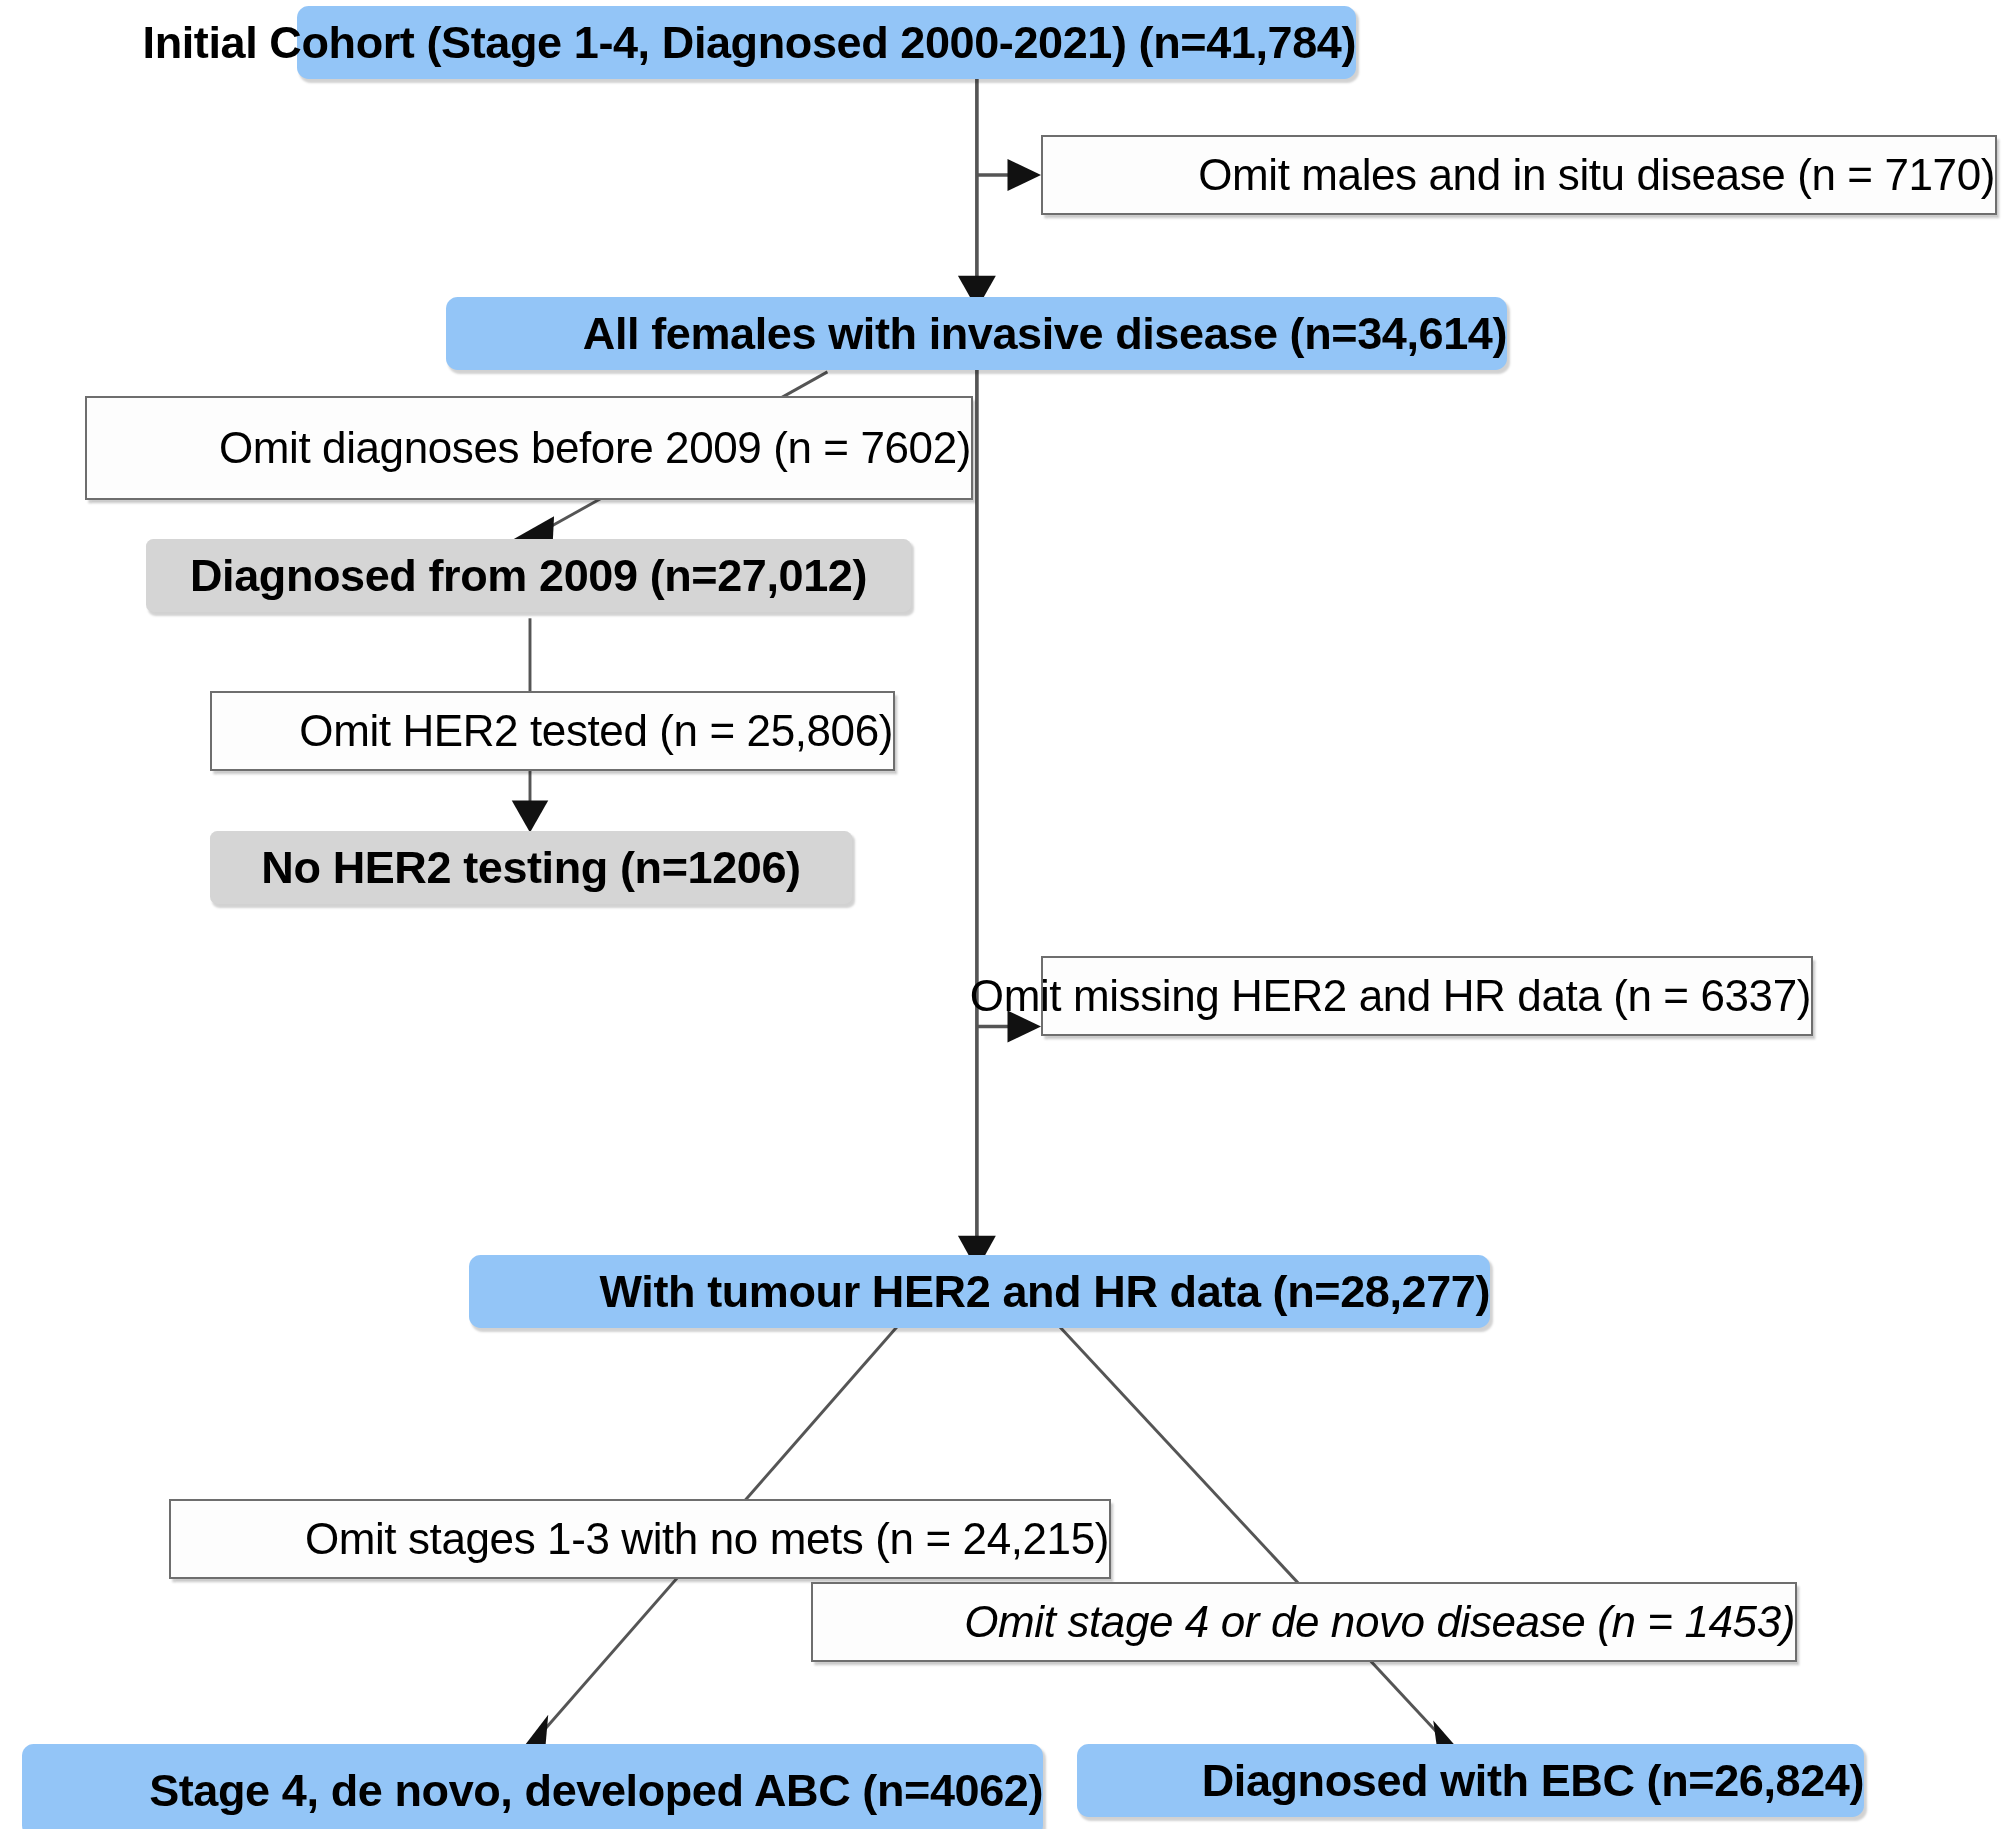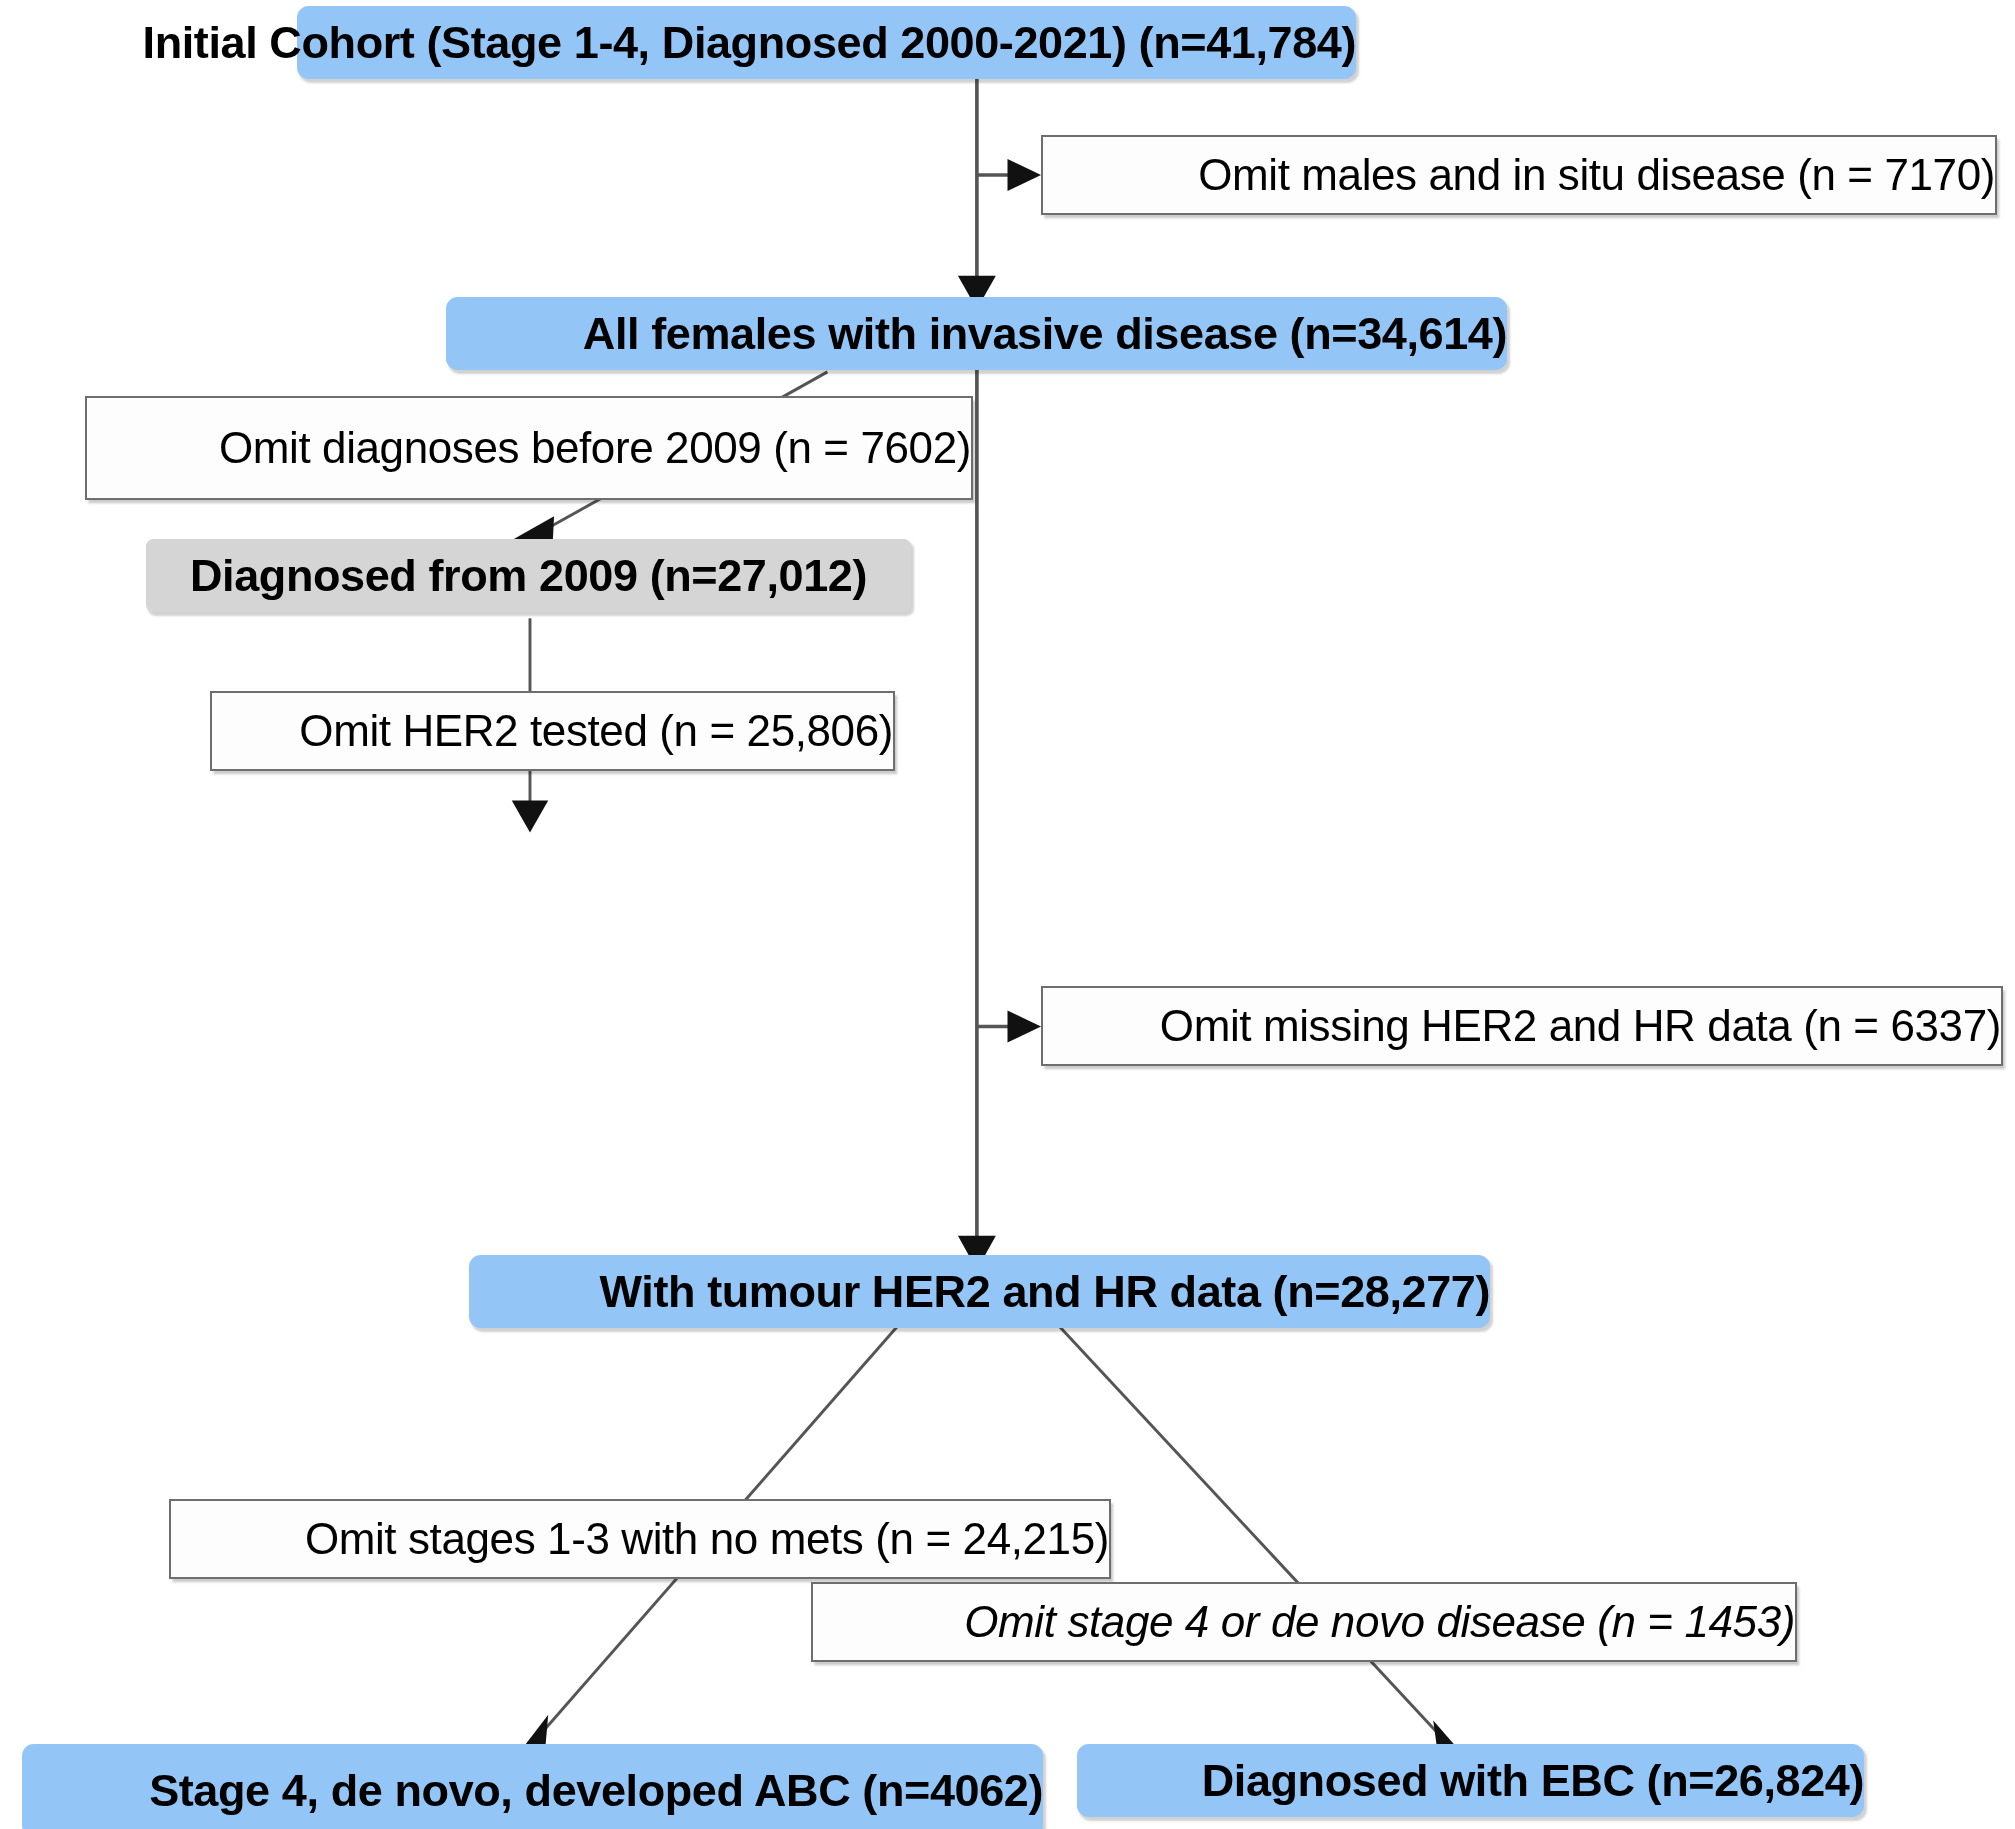--- a/index.html
+++ b/index.html
@@ -143,22 +143,25 @@
   </div>
 
   <div class="node gray" style="left:146px; top:539px; width:765px; height:73px;">
     <span class="lbl">Diagnosed from 2009 (n=27,012)</span>
   </div>
 
   <div class="node white" style="left:210px; top:691px; width:685px; height:80px;">
     <span class="lbl">Omit HER2 tested (n = 25,806)</span>
   </div>
 
+  <div class="node gray" style="left:210px; top:831px; width:642px; height:73px;">
+    <span class="lbl">No HER2 testing (n=1206)</span>
+  </div>
 
-  <div class="node white" style="left:1041px; top:986px; width:962px; height:80px;">
+  <div class="node white" style="left:1041px; top:956px; width:772px; height:80px;">
     <span class="lbl">Omit missing HER2 and HR data (n = 6337)</span>
   </div>
 
   <div class="node blue" style="left:469px; top:1255px; width:1021px; height:73px;">
     <span class="lbl">With tumour HER2 and HR data (n=28,277)</span>
   </div>
 
   <div class="node white" style="left:169px; top:1451px; width:942px; height:80px;margin-top:48px;">
     <span class="lbl">Omit stages 1-3 with no mets (n = 24,215)</span>
   </div>

